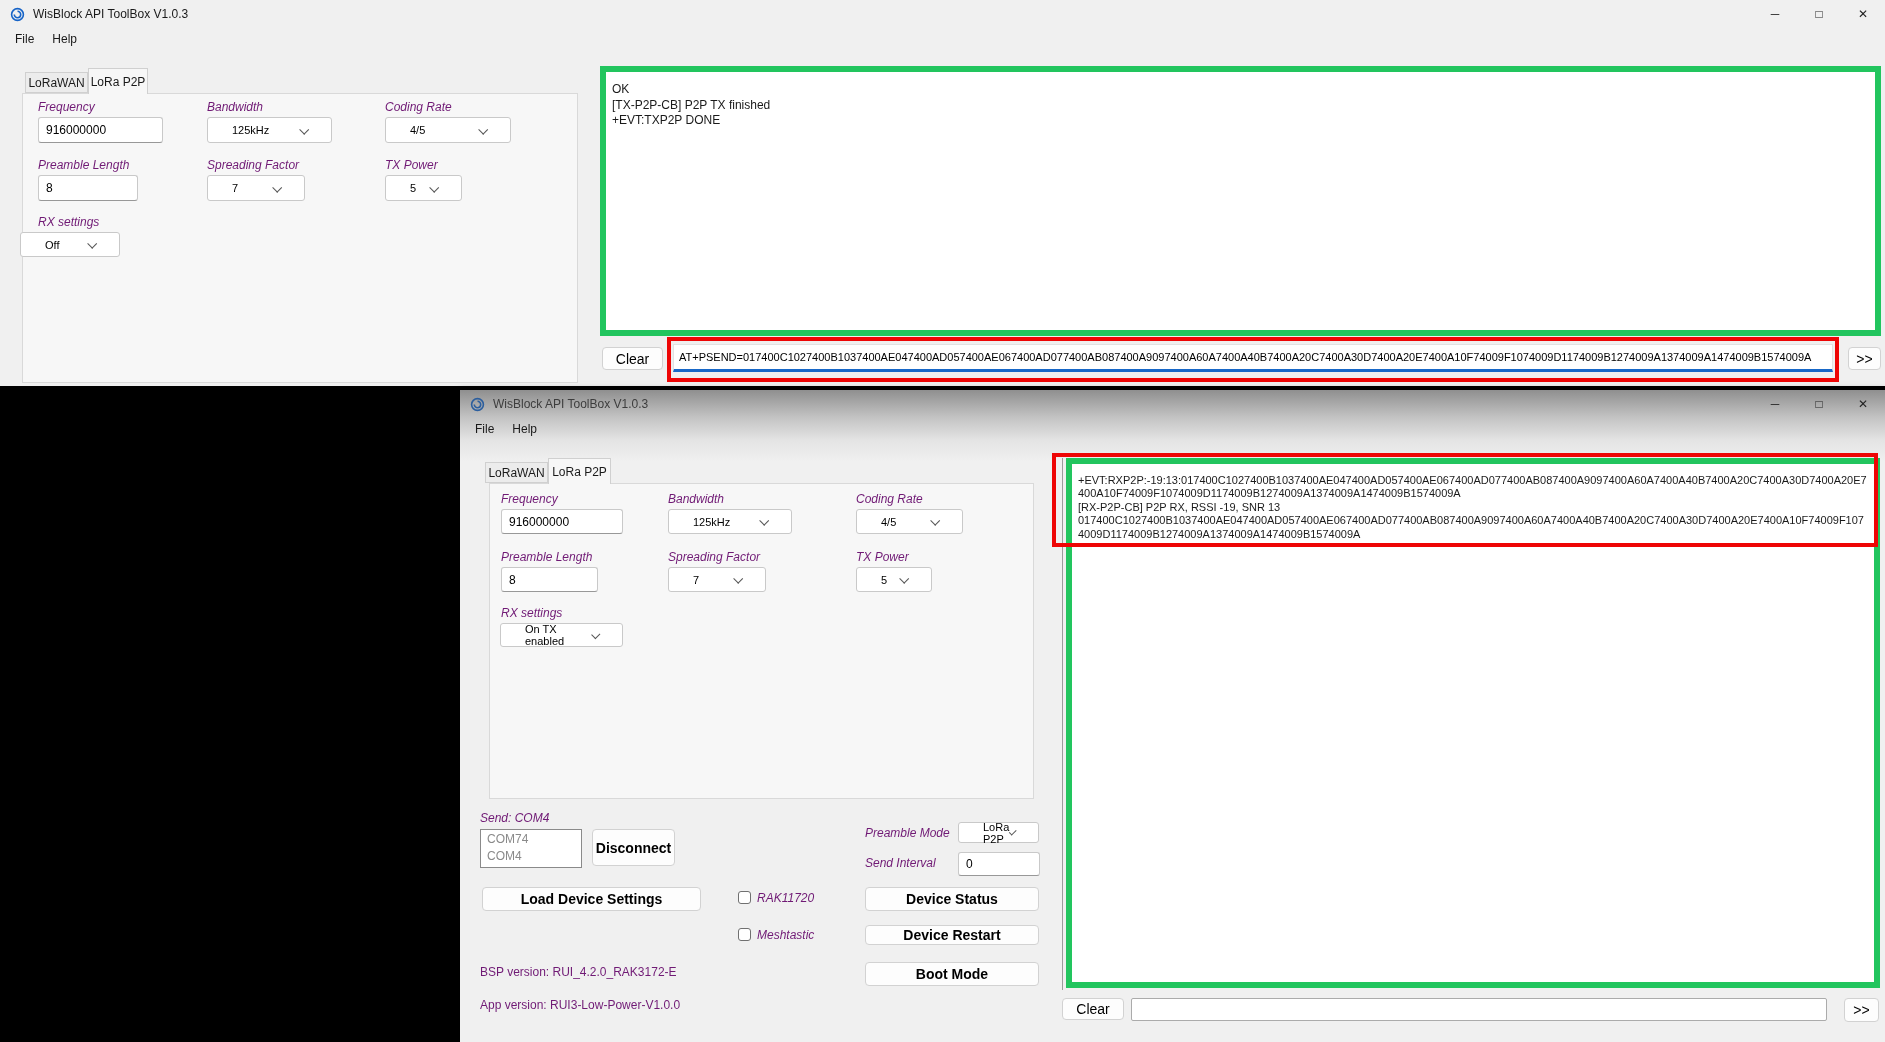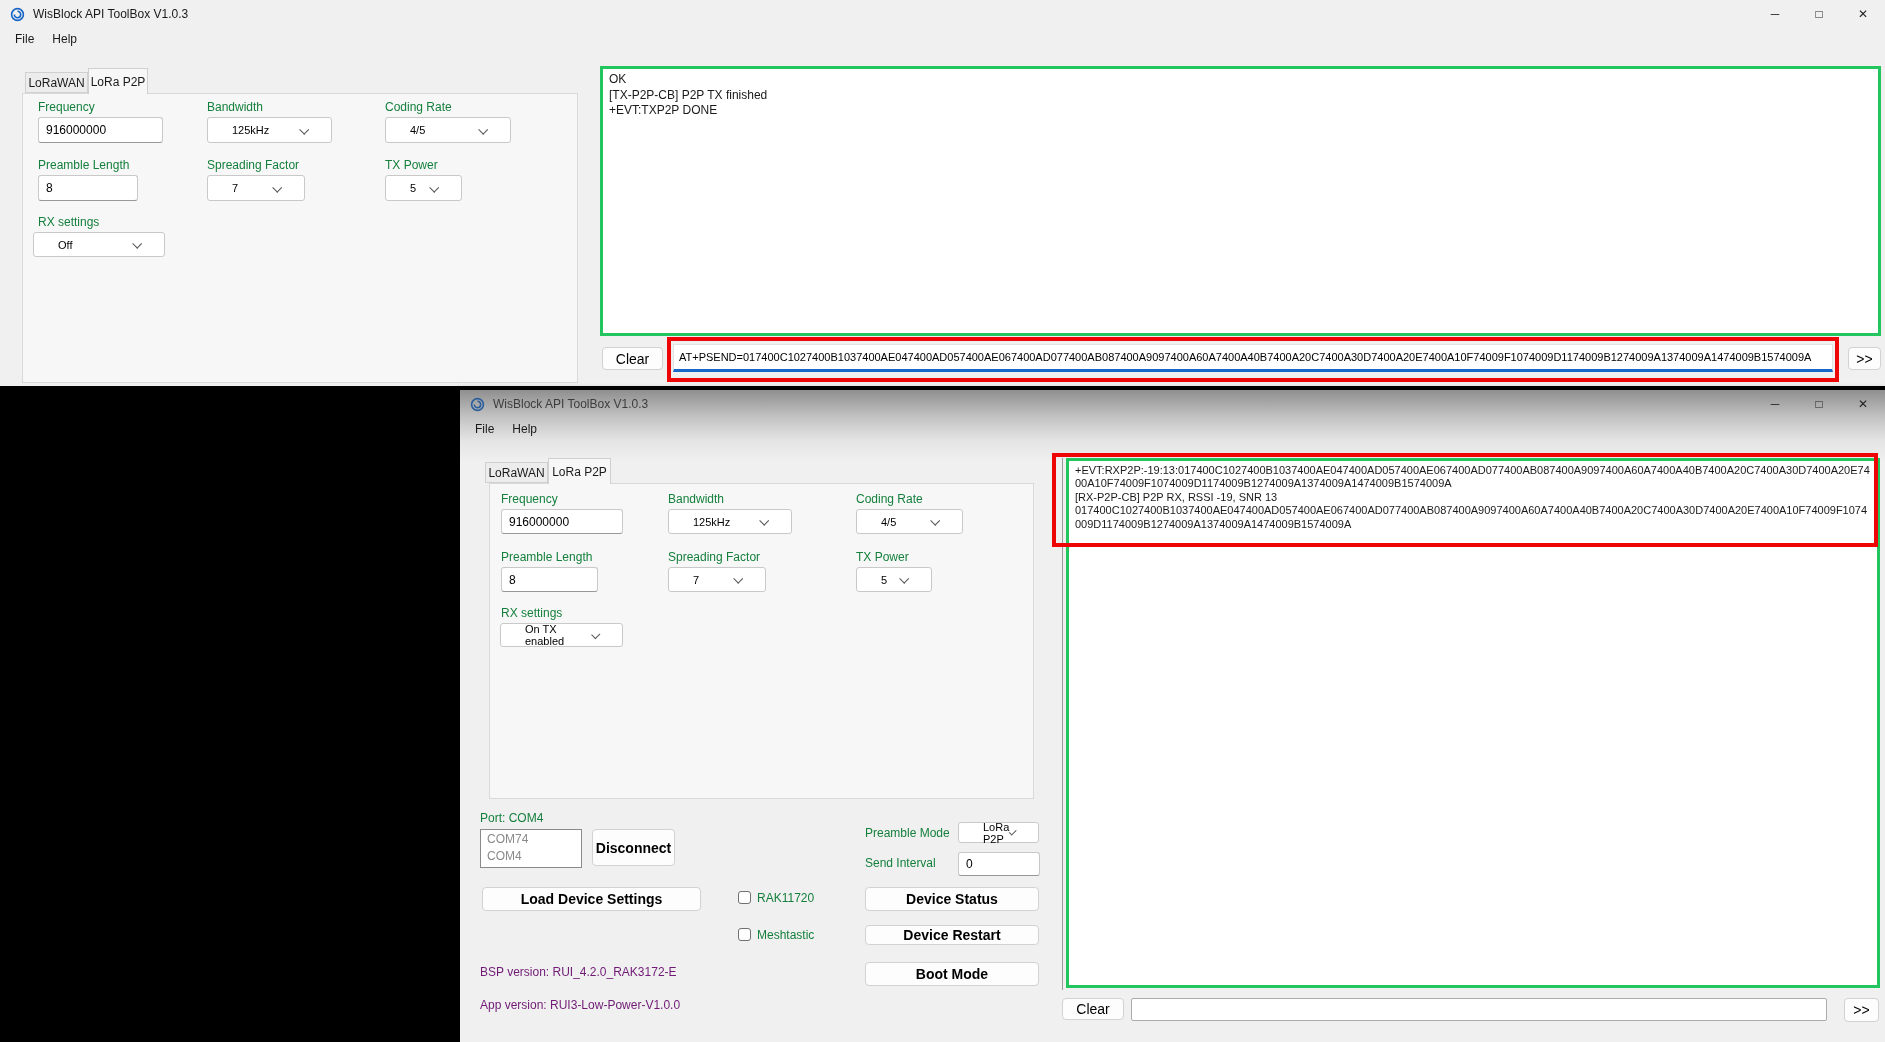--- a/index.html
+++ b/index.html
@@ -16,30 +16,30 @@
   #win2 .title-text{color:#3d3d3d;}
   .wincontrols{position:absolute;right:0;top:0;height:28px;display:flex;}
   .wc{width:44px;height:28px;display:flex;align-items:center;justify-content:center;
       font-size:12px;color:#222;}
   .menubar{position:absolute;top:28px;left:0;height:22px;display:flex;align-items:center;padding-left:6px;}
   .menuitem{padding:3px 9px;}
   .tab{position:absolute;display:flex;align-items:center;justify-content:center;
       border:1px solid #d0d0d0;background:#ececec;box-sizing:border-box;}
   .tab.active{background:#f7f7f7;border-bottom:none;z-index:3;}
   .tabpanel{position:absolute;background:#f7f7f7;border:1px solid #d9d9d9;box-sizing:border-box;z-index:1;}
-  .flabel{position:absolute;color:#15803d;}
+  .flabel{position:absolute;color:#701a75;font-style:italic;}
   .tbox{position:absolute;background:#fff;border:1px solid #c9c9c9;border-bottom-color:#989898;
       border-radius:3px;box-sizing:border-box;font-family:"Liberation Sans",sans-serif;
       font-size:12px;color:#000;padding:0 7px;}
   .combo{position:absolute;background:#fff;border:1px solid #c9c9c9;border-radius:3px;
       box-sizing:border-box;display:flex;align-items:center;padding:0 24px;font-size:11px;color:#000;}
   .chev{width:6px;height:6px;border-right:1.4px solid #555;border-bottom:1.4px solid #555;
       transform:rotate(45deg) translateY(-1px);margin-left:auto;}
-  .logbox{position:absolute;background:#fff;border:3px solid #22c55e;box-sizing:border-box;
-      padding:3px 6px;white-space:pre-wrap;word-break:break-all;overflow:hidden;}
+  .logbox{position:absolute;background:#fff;border:6px solid #22c55e;box-sizing:border-box;
+      padding:10px 6px;white-space:pre-wrap;word-break:break-all;overflow:hidden;}
   #win1 .logbox{font-size:12px;line-height:15.5px;}
   #win2 .logbox{font-size:11px;line-height:13.4px;}
   .btn{position:absolute;background:#fdfdfd;border:1px solid #d2d2d2;border-radius:4px;
       box-sizing:border-box;display:flex;align-items:center;justify-content:center;
       font-size:14px;color:#000;}
   .btn.bold{font-weight:bold;}
   .redbox{position:absolute;border:4px solid #ee0505;box-sizing:border-box;z-index:6;pointer-events:none;}
   .cmdinput{position:absolute;background:#fff;border:1px solid #e2e2e2;border-bottom:3px solid #1868c8;
       box-sizing:border-box;font-family:"Liberation Sans",sans-serif;font-size:11px;padding:0 5px;z-index:5;}
   .plaininput{position:absolute;background:#fff;border:1px solid #ababab;border-radius:2px;
@@ -100,21 +100,21 @@
     <span>7</span>
     <span class="chev"></span>
   </div>
   <span class="flabel" style="left:385px;top:158px;z-index:2">TX Power</span>
   <div class="combo" style="left:385px;top:175px;width:77px;height:26px;z-index:2">
     <span>5</span>
     <span class="chev"></span>
   </div>
 
   <span class="flabel" style="left:38px;top:215px;z-index:2">RX settings</span>
-  <div class="combo" style="left:33px;top:232px;width:132px;height:25px;z-index:2">
+  <div class="combo" style="left:20px;top:232px;width:100px;height:25px;z-index:2">
     <span>Off</span>
     <span class="chev"></span>
   </div>
 
   <div class="logbox" style="left:600px;top:66px;width:1281px;height:270px">OK
 [TX-P2P-CB] P2P TX finished
 +EVT:TXP2P DONE</div>
 
   <div class="btn" style="left:602px;top:347px;width:61px;height:23px">Clear</div>
   <div class="redbox" style="left:667px;top:337px;width:1172px;height:45px"></div>
@@ -174,21 +174,21 @@
     <span>5</span>
     <span class="chev"></span>
   </div>
 
   <span class="flabel" style="left:41px;top:216px;z-index:2">RX settings</span>
   <div class="combo" style="left:40px;top:233px;width:123px;height:24px;z-index:2">
     <span>On TX enabled</span>
     <span class="chev"></span>
   </div>
 
-  <span class="flabel" style="left:20px;top:421px">Port: COM4</span>
+  <span class="flabel" style="left:20px;top:421px">Send: COM4</span>
   <div class="listbox" style="left:20px;top:439px;width:102px;height:39px">
     <div>COM74</div>
     <div>COM4</div>
   </div>
   <div class="btn bold" style="left:132px;top:439px;width:83px;height:37px">Disconnect</div>
 
   <div class="btn bold" style="left:22px;top:497px;width:219px;height:24px">Load Device Settings</div>
   <span class="checkbox" style="left:278px;top:501px"></span>
   <span class="flabel" style="left:297px;top:501px">RAK11720</span>
   <span class="checkbox" style="left:278px;top:538px"></span>

